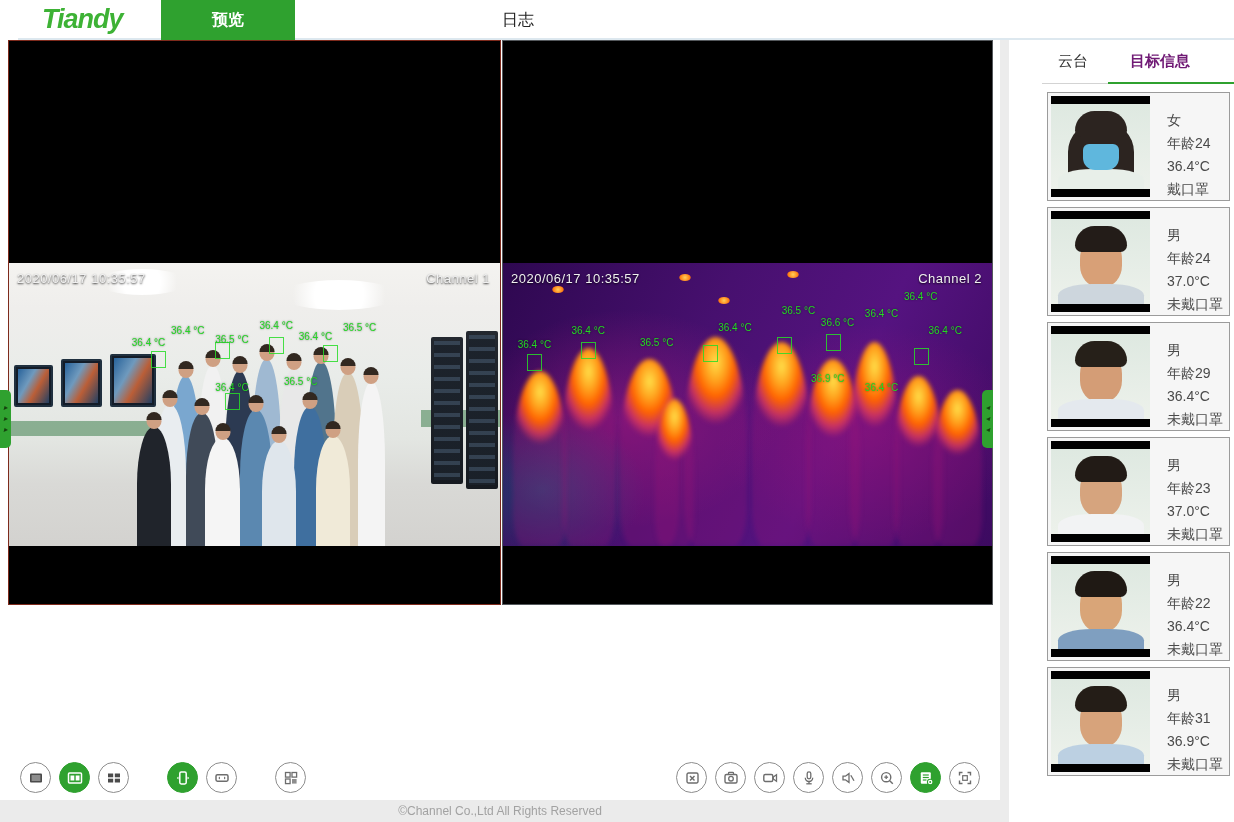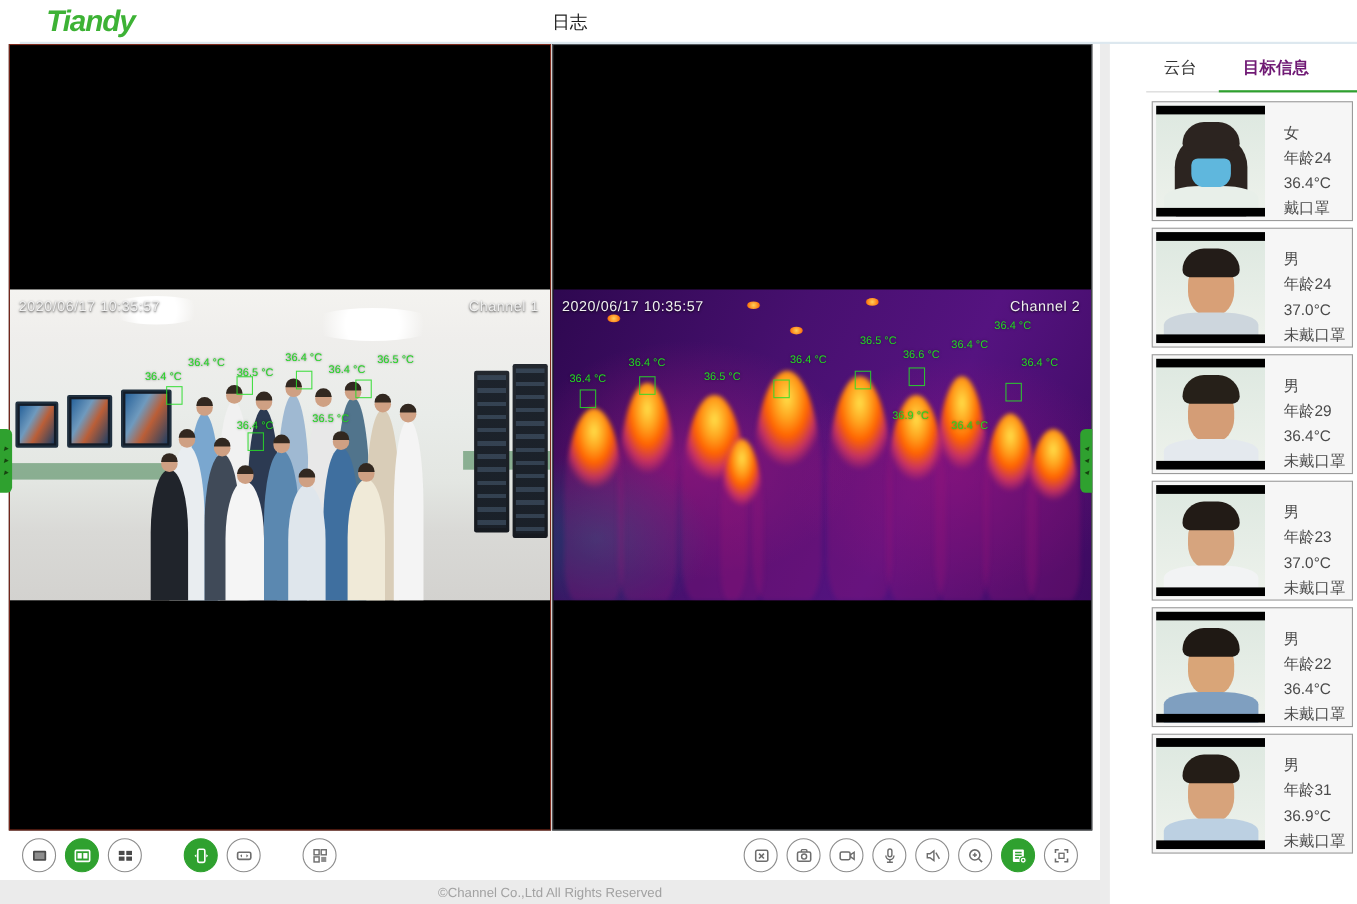--- a/index.html
+++ b/index.html
@@ -15,21 +15,21 @@
   .nav-tab.t2 { left:445px; width:110px; }
   .nav-tab.t3 { left:590px; width:110px; }
   .user-area { position:absolute; right:12px; top:0; height:40px; display:flex; align-items:center; gap:10px; }
   .user-name { font-size:15px; color:#333; }
   .hbtn { width:26px; height:26px; border:2px solid #3a3a3a; border-radius:50%; display:flex; align-items:center; justify-content:center; color:#3a3a3a; font-size:14px; font-weight:bold; background:#fff; }
 
   
   .content { display:flex; height:782px; }
   .left-col { width:1000px; display:flex; flex-direction:column; }
   .video-area { position:relative; height:715px; background:#fff; }
-  .pane { position:absolute; top:0; height:715px; background:#000; }
+  .pane { position:absolute; top:0; height:565px; background:#000; }
   .pane1 { left:8px; width:493px; border:1px solid #7e2a1c; }
   .pane2 { left:502px; width:491px; border:1px solid #54585c; }
   .vframe { position:absolute; left:0; right:0; top:222px; height:283px; overflow:hidden; }
 
   .osd { position:absolute; font-size:13px; color:#f0f0f0; text-shadow:0 1px 2px rgba(0,0,0,.8); letter-spacing:.5px; z-index:5; }
   .osd.ts { left:8px; top:8px; }
   .osd.ch { right:10px; top:8px; }
   .temp { position:absolute; font-size:10px; color:#25d825; text-shadow:0 0 2px rgba(0,0,0,.55); white-space:nowrap; z-index:4; }
   .fbox { position:absolute; width:15px; height:17px; border:1px solid rgba(40,220,40,.85); z-index:3; }
 
@@ -93,20 +93,21 @@
   .face.fem::after { content:""; position:absolute; left:-12px; top:2px; width:66px; height:82px; border-radius:30px 30px 12px 12px; background:var(--hair,#2e2521); z-index:-1; }
   .bmask { position:absolute; left:50%; top:48px; transform:translateX(-50%); width:36px; height:26px; border-radius:6px 6px 12px 12px; background:#5fb7dd; z-index:2; }
   .shirt { position:absolute; left:50%; bottom:0; transform:translateX(-50%); width:86px; height:28px; border-radius:40% 40% 0 0; background:var(--shirt,#e8ecef); z-index:1; }
   .info { padding:16px 0 0 14px; font-size:14px; color:#4a4a4a; line-height:23px; }
 </style>
 </head>
 <body>
 
 <div class="header">
   <div class="logo">Tiandy</div>
+  <div class="nav-tab t0">预览</div>
   <div class="nav-tab t2">日志</div>
 </div>
 
 <div class="content">
   <div class="left-col">
     <div class="video-area">
 
       <div class="pane pane1">
         <div class="vframe">
           <div class="scene1">

